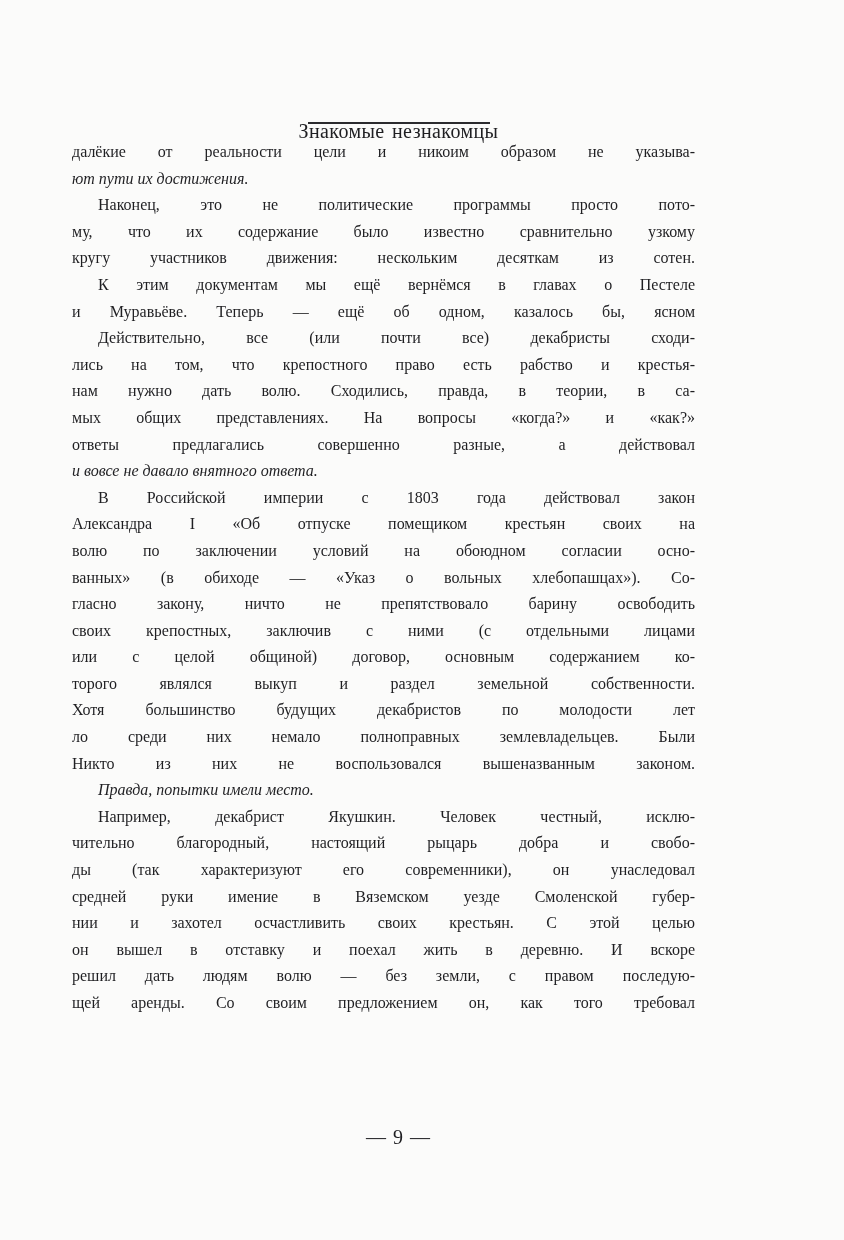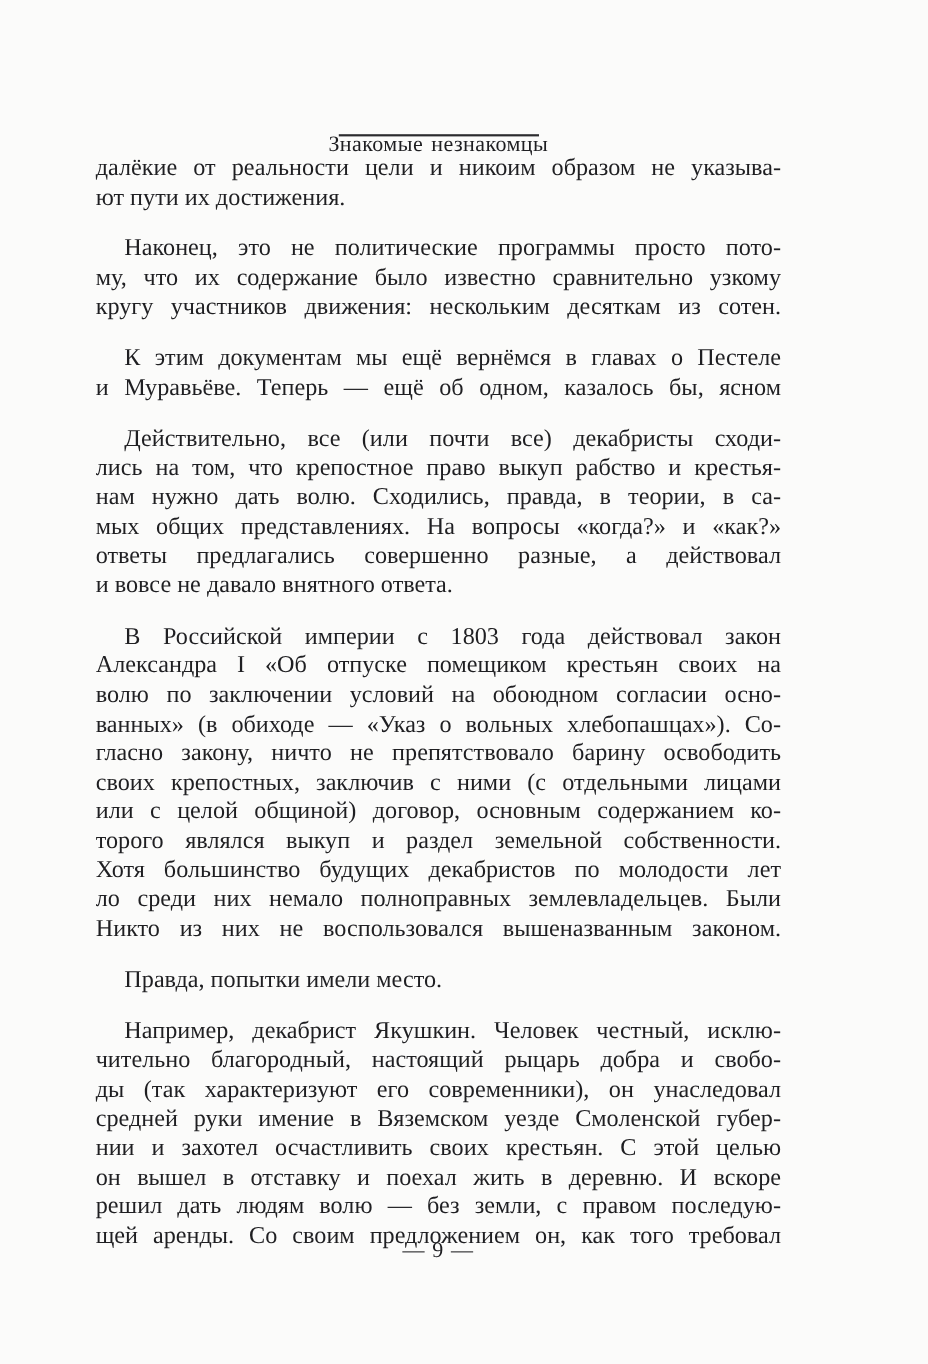--- a/index.html
+++ b/index.html
@@ -32,33 +32,33 @@
     position: absolute;
     top: 122px;
     left: 308px;
     width: 182px;
     height: 1.5px;
     background: #2b2b2e;
   }
   .text-block {
     position: absolute;
     top: 139px;
-    left: 87px;
+    left: 72px;
     width: 623px;
-    font-size: 22px;
+    font-size: 16px;
     line-height: 26.6px;
   }
   .paragraph { margin: 0; padding: 0; }
   .line {
     white-space: nowrap;
     text-align: justify;
     text-align-last: justify;
   }
-  .line.left { text-align-last: left; }
-  .line.indent { text-indent: 26px; margin-top: 20px; }
+  .line.left { text-align-last: left; font-style: italic; }
+  .line.indent { text-indent: 26px; }
   .page-footer {
     position: absolute;
     top: 1126px;
     left: 87px;
     width: 623px;
     text-align: center;
     font-size: 20px;
     line-height: 22px;
     letter-spacing: 1px;
   }
@@ -84,21 +84,21 @@
       <div class="line">кругу участников движения: нескольким десяткам из сотен.</div>
     </section>
 
     <section class="paragraph">
       <div class="line indent">К этим документам мы ещё вернёмся в главах о Пестеле</div>
       <div class="line">и Муравьёве. Теперь — ещё об одном, казалось бы, ясном</div>
     </section>
 
     <section class="paragraph">
       <div class="line indent">Действительно, все (или почти все) декабристы сходи-</div>
-      <div class="line">лись на том, что крепостное право выкуп рабство и крестья-</div>
+      <div class="line">лись на том, что крепостного право есть рабство и крестья-</div>
       <div class="line">нам нужно дать волю. Сходились, правда, в теории, в са-</div>
       <div class="line">мых общих представлениях. На вопросы «когда?» и «как?»</div>
       <div class="line">ответы предлагались совершенно разные, а действовал</div>
       <div class="line left">и вовсе не давало внятного ответа.</div>
     </section>
 
     <section class="paragraph">
       <div class="line indent">В Российской империи с 1803 года действовал закон</div>
       <div class="line">Александра I «Об отпуске помещиком крестьян своих на</div>
       <div class="line">волю по заключении условий на обоюдном согласии осно-</div>

